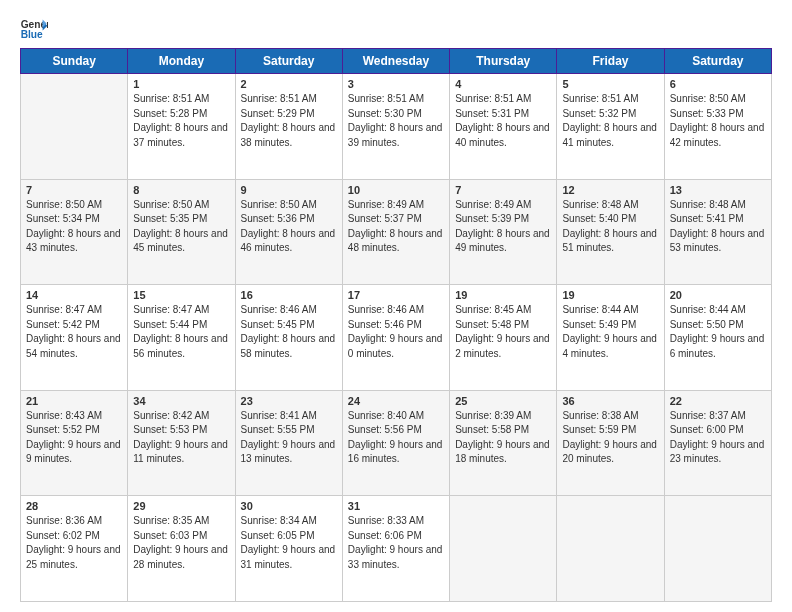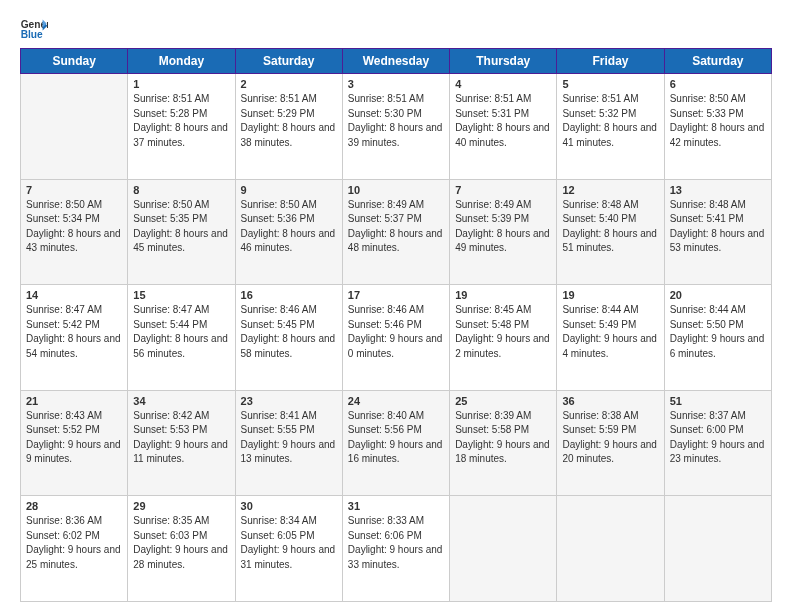--- a/index.html
+++ b/index.html
@@ -227,21 +227,21 @@
           </td>
           <td>
             <span class="day-num">25</span>
             <div class="day-info">Sunrise: 8:39 AM<br>Sunset: 5:58 PM<br>Daylight: 9 hours and 18 minutes.</div>
           </td>
           <td>
             <span class="day-num">36</span>
             <div class="day-info">Sunrise: 8:38 AM<br>Sunset: 5:59 PM<br>Daylight: 9 hours and 20 minutes.</div>
           </td>
           <td>
-            <span class="day-num">51</span>
+            <span class="day-num">22</span>
             <div class="day-info">Sunrise: 8:37 AM<br>Sunset: 6:00 PM<br>Daylight: 9 hours and 23 minutes.</div>
           </td>
         </tr>
         <tr class="row-odd">
           <td>
             <span class="day-num">28</span>
             <div class="day-info">Sunrise: 8:36 AM<br>Sunset: 6:02 PM<br>Daylight: 9 hours and 25 minutes.</div>
           </td>
           <td>
             <span class="day-num">29</span>

